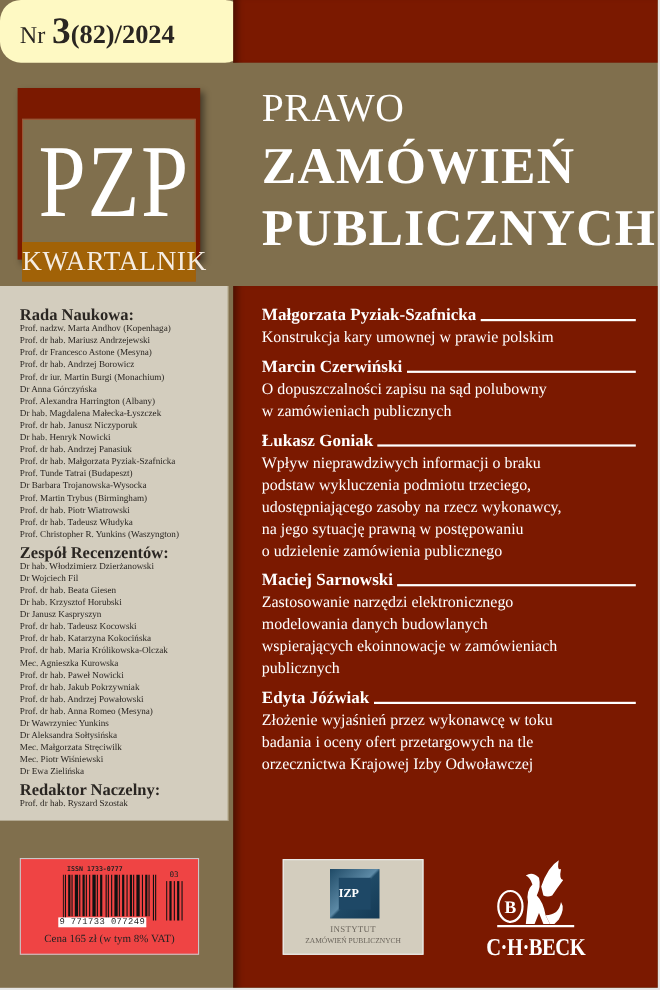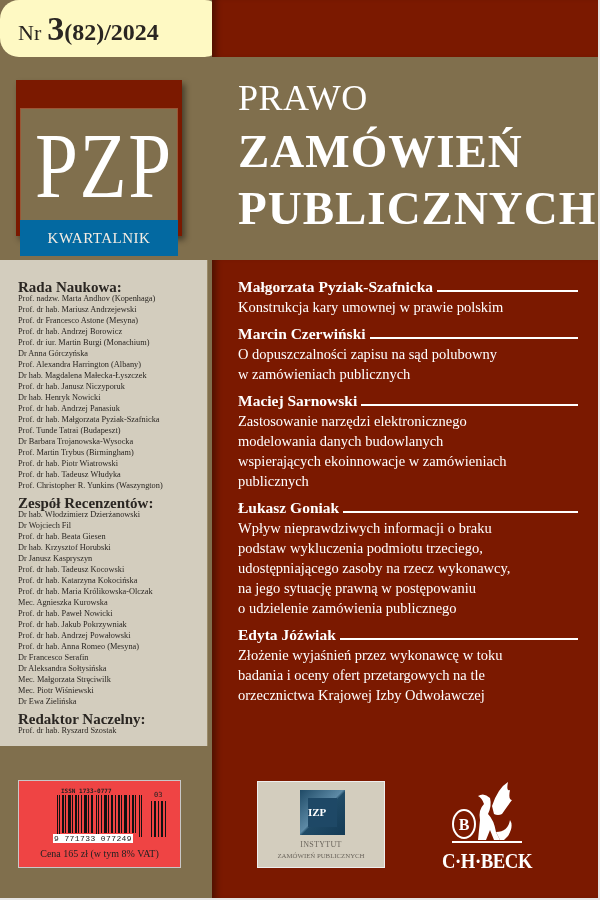--- a/index.html
+++ b/index.html
@@ -15,22 +15,22 @@
   .issue-text .num { font-size: 34px; }
   .top-red { position: absolute; left: 212px; top: 0; right: 0; height: 57px; background: #7b1900;
              box-shadow: inset 8px 0 6px -4px rgba(0,0,0,0.35); }
 
   
   .logo { position: absolute; left: 16px; top: 80px; width: 166px; height: 156px; background: #7b1900; padding: 4px;
           box-shadow: 3px 4px 6px rgba(0,0,0,0.45); }
   .logo-inner { position: relative; width: 100%; height: 100%; background: #806f4d; border: 1px solid #9c5636; margin-top: 24px; }
   .logo-letters { position: absolute; left: 0; right: 0; top: 2px; text-align: center; color: #fff; font-size: 94px;
                   line-height: 108px; letter-spacing: 2px; transform: scaleX(0.82); transform-origin: center; }
-  .logo-band { position: absolute; left: -1px; right: -1px; bottom: -1px; height: 36px; background: #0369a1; text-align: center;
-               color: #f5ede3; font-size: 15px; line-height: 36px; letter-spacing: 0.5px; }
+  .logo-band { position: absolute; left: -1px; right: -1px; bottom: -1px; height: 36px; background: #a16207; text-align: center;
+               color: #f5ede3; font-size: 25px; line-height: 36px; letter-spacing: 0.5px; }
 
   
   .title { position: absolute; left: 238px; color: #fff; white-space: nowrap; }
   .t1 { top: 77px; font-size: 36px; letter-spacing: 0.5px; }
   .t2 { top: 124px; font-size: 47px; font-weight: bold; letter-spacing: 1px; }
   .t3 { top: 181px; font-size: 47px; font-weight: bold; letter-spacing: 1px; }
 
   
   .board { position: absolute; left: 0; top: 260px; width: 208px; height: 486px; background: #d3cdbe; border-right: 1px solid #9a8a68;
            padding: 21px 0 0 18px; color: #2a2622; }
@@ -128,21 +128,21 @@
           <div class="person">Dr hab. Krzysztof Horubski</div>
           <div class="person">Dr Janusz Kaspryszyn</div>
           <div class="person">Prof. dr hab. Tadeusz Kocowski</div>
           <div class="person">Prof. dr hab. Katarzyna Kokocińska</div>
           <div class="person">Prof. dr hab. Maria Królikowska-Olczak</div>
           <div class="person">Mec. Agnieszka Kurowska</div>
           <div class="person">Prof. dr hab. Paweł Nowicki</div>
           <div class="person">Prof. dr hab. Jakub Pokrzywniak</div>
           <div class="person">Prof. dr hab. Andrzej Powałowski</div>
           <div class="person">Prof. dr hab. Anna Romeo (Mesyna)</div>
-          <div class="person">Dr Francesco Serafin</div>
+          <div class="person">Dr Wawrzyniec Yunkins</div>
           <div class="person">Dr Aleksandra Sołtysińska</div>
           <div class="person">Mec. Małgorzata Stręciwilk</div>
           <div class="person">Mec. Piotr Wiśniewski</div>
           <div class="person">Dr Ewa Zielińska</div>
         </div>
     </div>
     <div class="sec">
       <h3>Redaktor Naczelny:</h3>
       <div id="editor-list">
           <div class="person">Prof. dr hab. Ryszard Szostak</div>
@@ -159,41 +159,41 @@
           </div>
           <div class="atitle">Konstrukcja kary umownej w prawie polskim</div>
         </div>
         <div class="article">
           <div class="author">
             <span>Marcin Czerwiński</span>
             <span class="rule"></span>
           </div>
           <div class="atitle">O dopuszczalności zapisu na sąd polubowny</div>
           <div class="atitle">w zamówieniach publicznych</div>
-        </div>
-        <div class="article">
-          <div class="author">
-            <span>Maciej Sarnowski</span>
-            <span class="rule"></span>
-          </div>
-          <div class="atitle">Zastosowanie narzędzi elektronicznego</div>
-          <div class="atitle">modelowania danych budowlanych</div>
-          <div class="atitle">wspierających ekoinnowacje w zamówieniach</div>
-          <div class="atitle">publicznych</div>
         </div>
         <div class="article">
           <div class="author">
             <span>Łukasz Goniak</span>
             <span class="rule"></span>
           </div>
           <div class="atitle">Wpływ nieprawdziwych informacji o braku</div>
           <div class="atitle">podstaw wykluczenia podmiotu trzeciego,</div>
           <div class="atitle">udostępniającego zasoby na rzecz wykonawcy,</div>
           <div class="atitle">na jego sytuację prawną w postępowaniu</div>
           <div class="atitle">o udzielenie zamówienia publicznego</div>
+        </div>
+        <div class="article">
+          <div class="author">
+            <span>Maciej Sarnowski</span>
+            <span class="rule"></span>
+          </div>
+          <div class="atitle">Zastosowanie narzędzi elektronicznego</div>
+          <div class="atitle">modelowania danych budowlanych</div>
+          <div class="atitle">wspierających ekoinnowacje w zamówieniach</div>
+          <div class="atitle">publicznych</div>
         </div>
         <div class="article">
           <div class="author">
             <span>Edyta Jóźwiak</span>
             <span class="rule"></span>
           </div>
           <div class="atitle">Złożenie wyjaśnień przez wykonawcę w toku</div>
           <div class="atitle">badania i oceny ofert przetargowych na tle</div>
           <div class="atitle">orzecznictwa Krajowej Izby Odwoławczej</div>
         </div>

